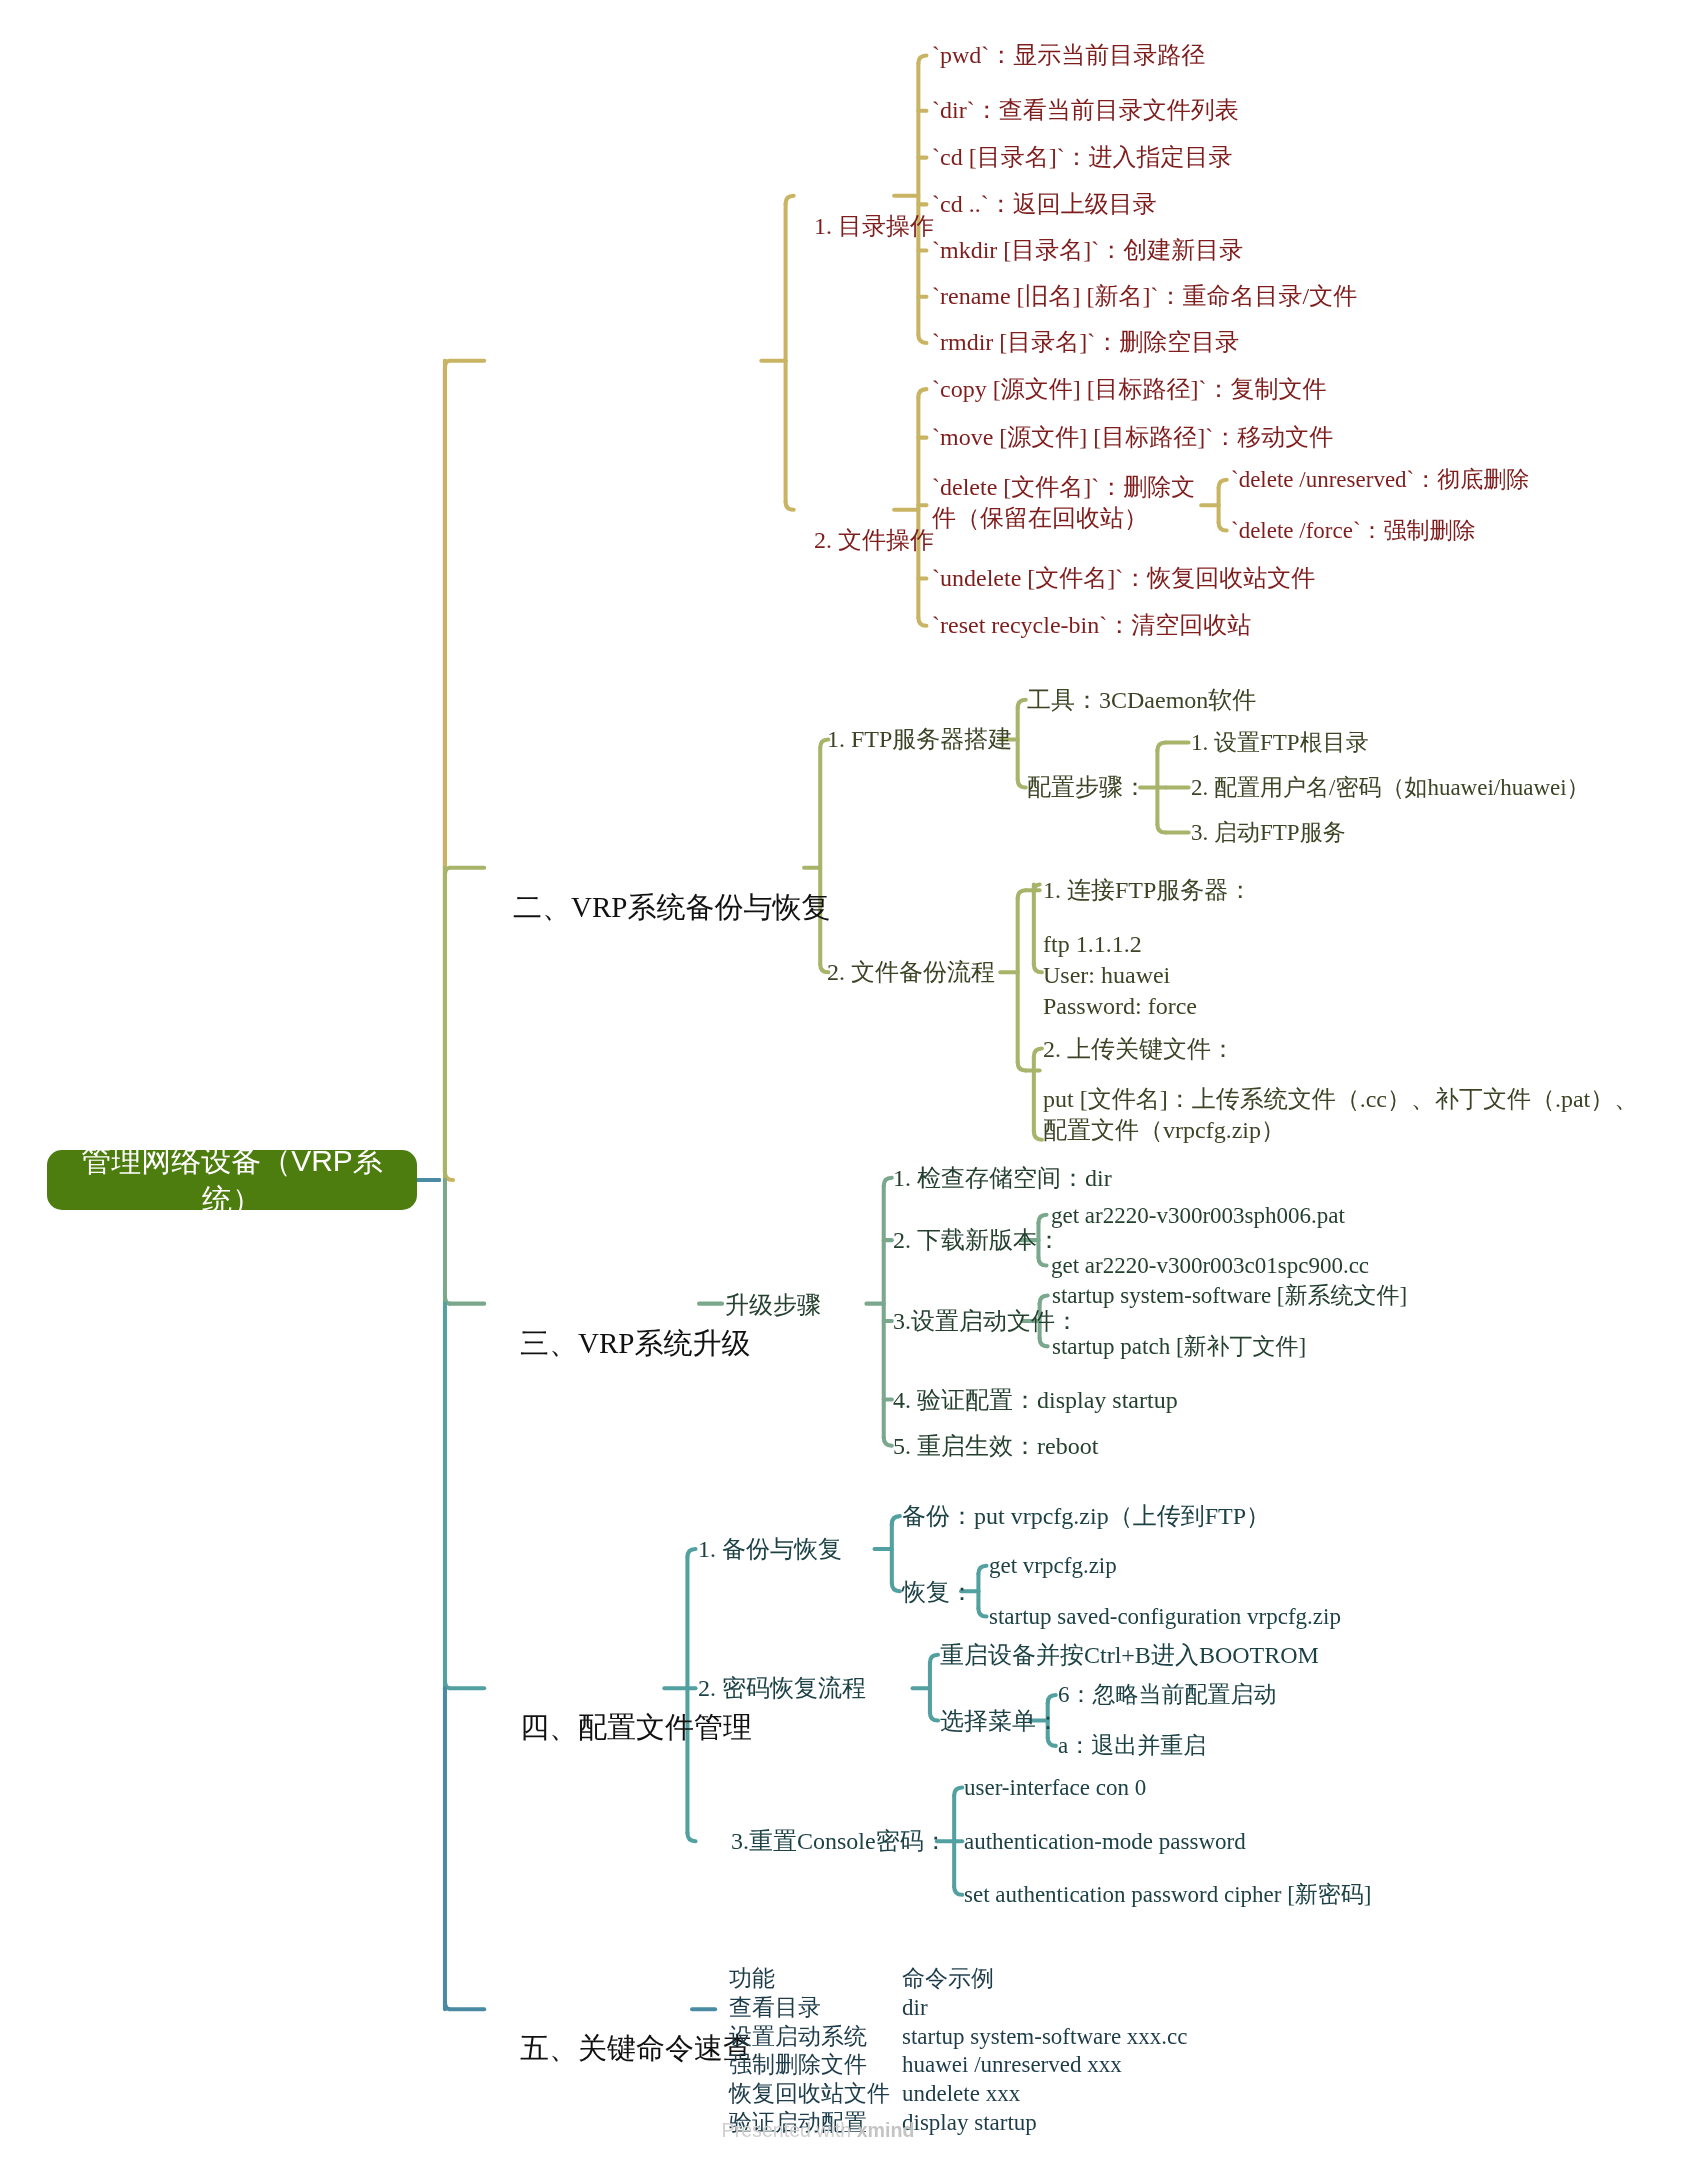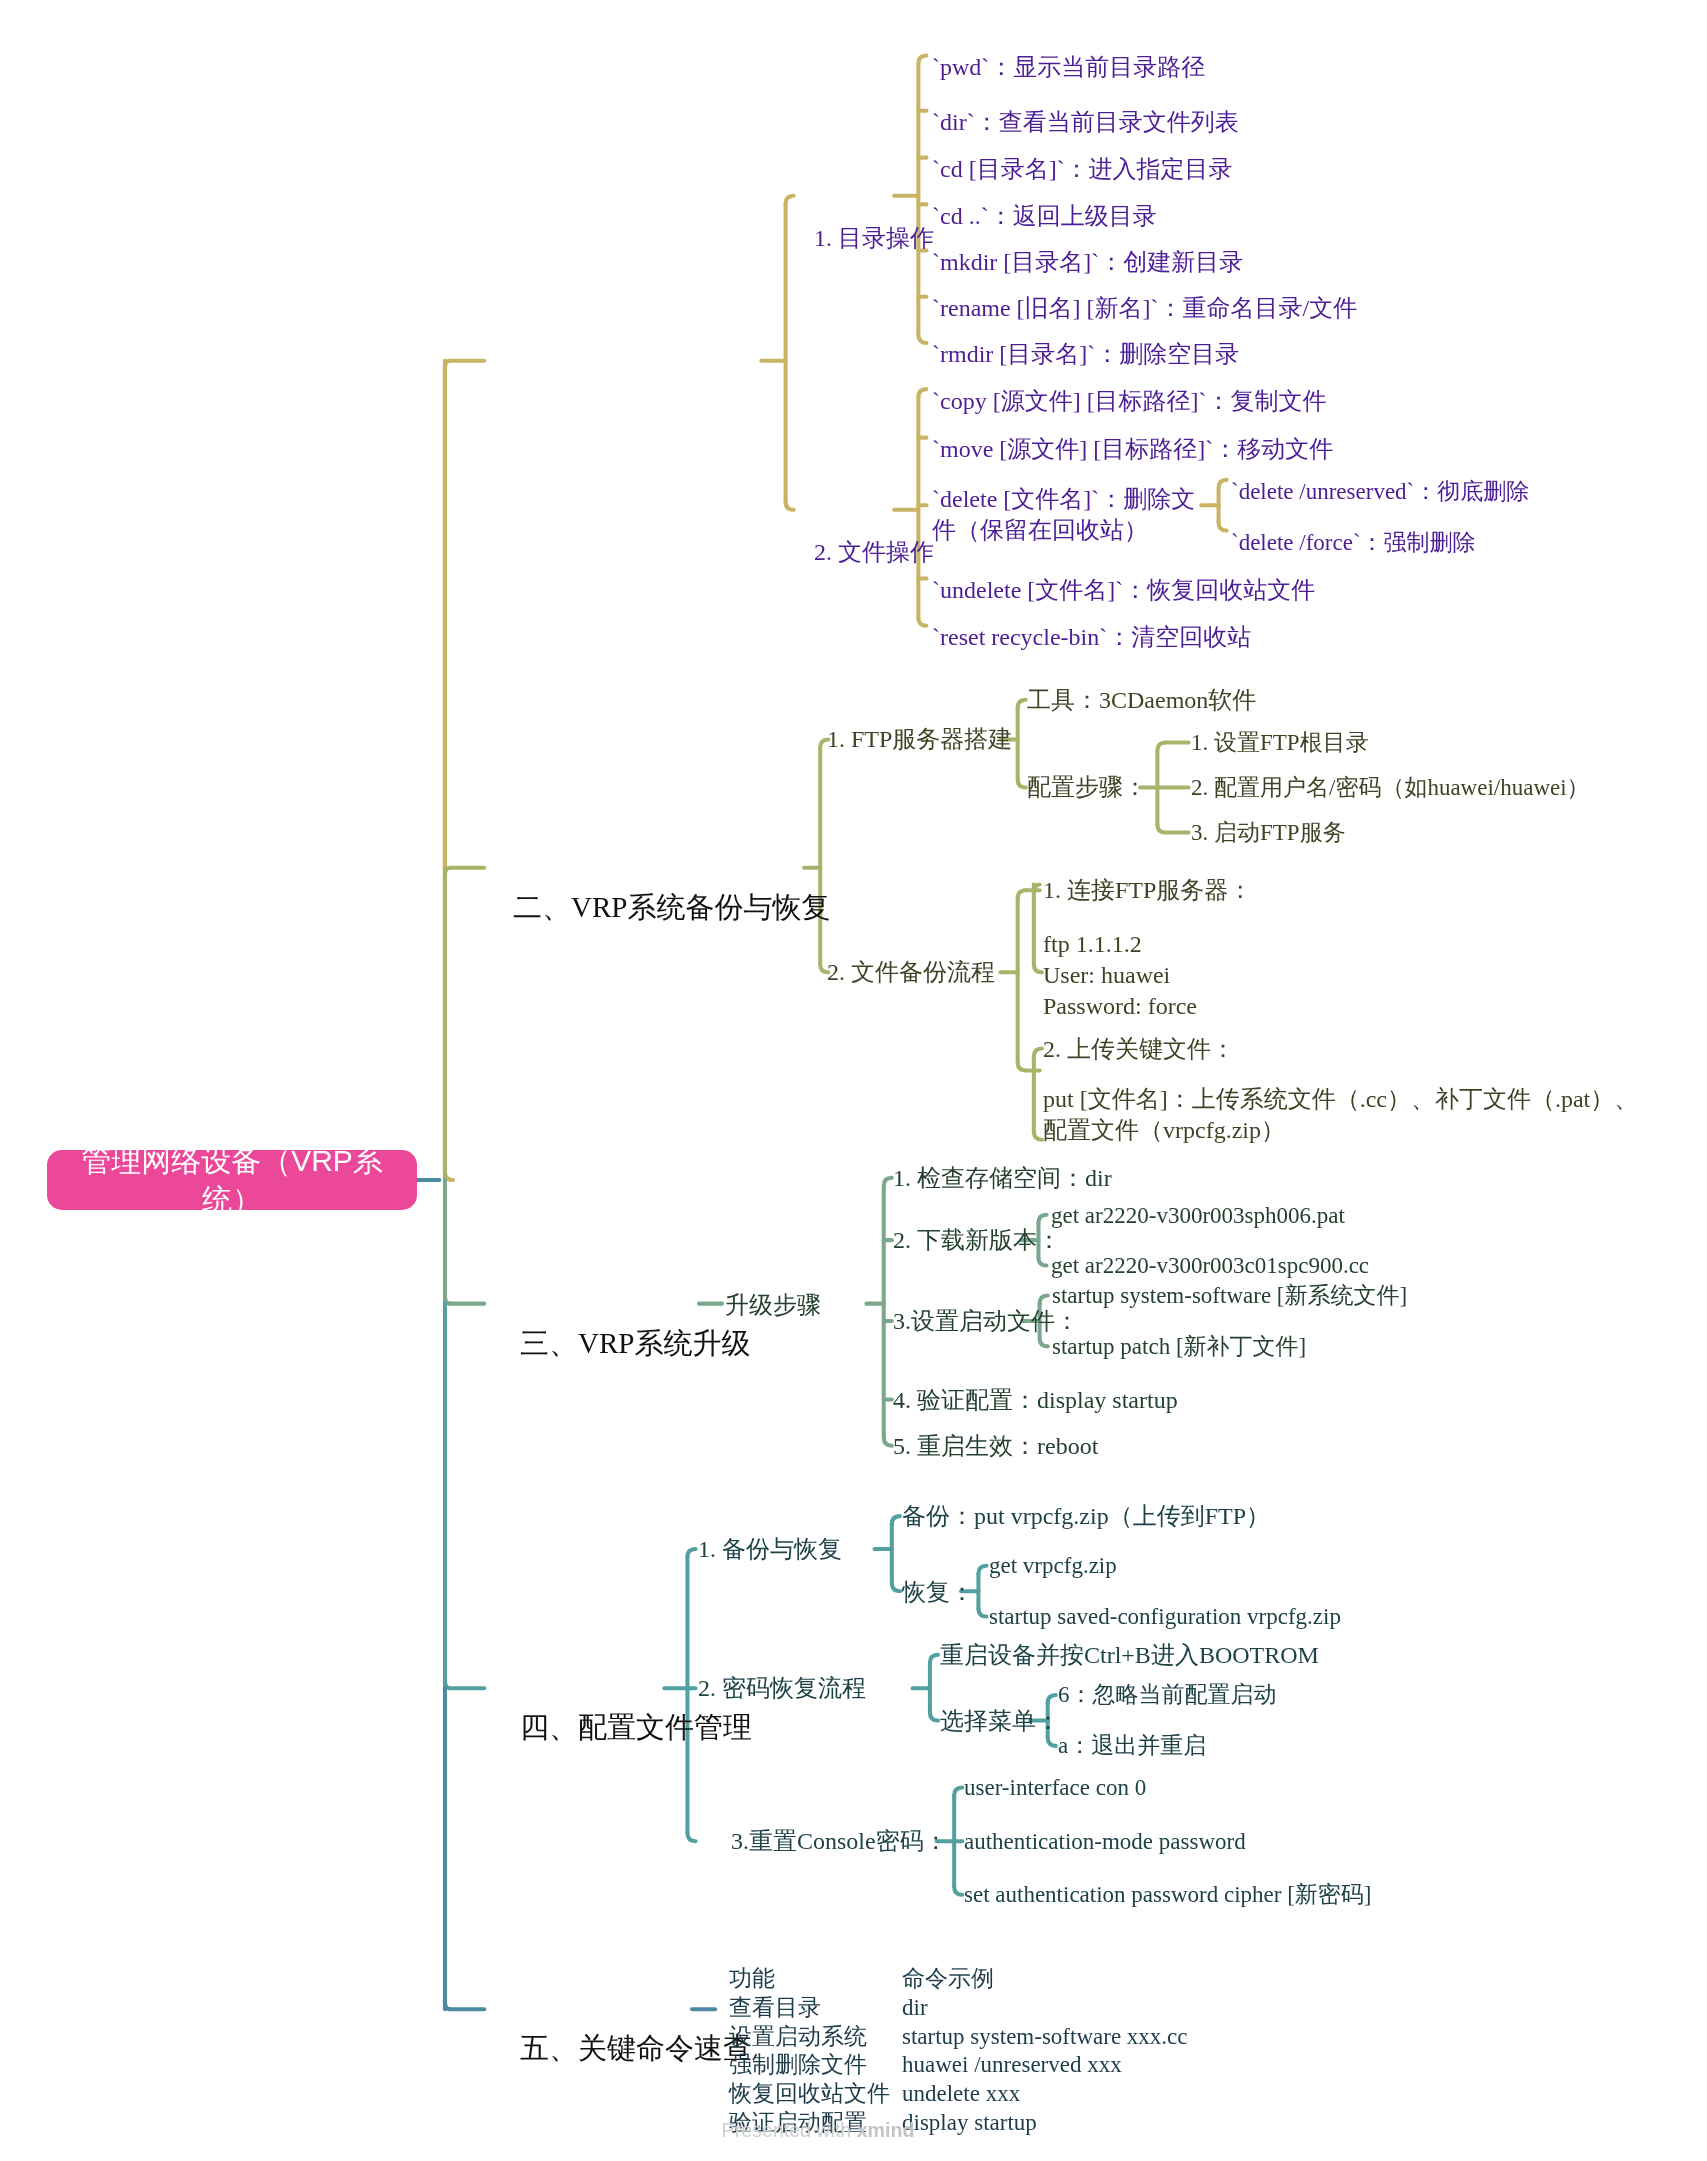--- a/index.html
+++ b/index.html
@@ -12,39 +12,39 @@
     overflow:hidden;
   }
   .canvas{position:absolute;left:0;top:0;width:1708px;height:2161px;}
   svg.wires{position:absolute;left:0;top:0;width:1708px;height:2161px;pointer-events:none;}
 
   .node{position:absolute;white-space:pre;line-height:1.30;}
 
   
   #root-node{
     left:47px; top:1150px; width:370px; height:60px;
-    background:#ec4899; border-radius:15px;
+    background:#4d7c0f; border-radius:15px;
     color:#ffffff; font-size:30px;
     display:flex; align-items:center; justify-content:center;
     text-align:center; white-space:normal; overflow:hidden;
     font-family:"Liberation Sans","DejaVu Sans",sans-serif;
     box-sizing:border-box; padding:0 12.7px;
   }
   #root-node .rtxt{display:block;}
 
   
   .lvl1{font-size:29px;color:#111111;font-weight:400;}
   
   .lvl2{font-size:24px;color:#1d2b2b;}
   
   .lvl3{font-size:24px;color:#1d2b2b;}
   
   .lvl4{font-size:23px;color:#1d2b2b;}
 
-  .c-gold{color:#4c1d95;margin-top:12px;}
+  .c-gold{color:#7f1d1d;}
   .c-olive{color:#3c4425;}
   .c-green{color:#24402f;}
   .c-teal{color:#1d4246;}
 
   
   #kc-table{
     left:729px; top:1921px; font-size:23px; color:#1d3c4a;
     line-height:1.0;
   }
   #kc-table table{border-collapse:collapse;}

